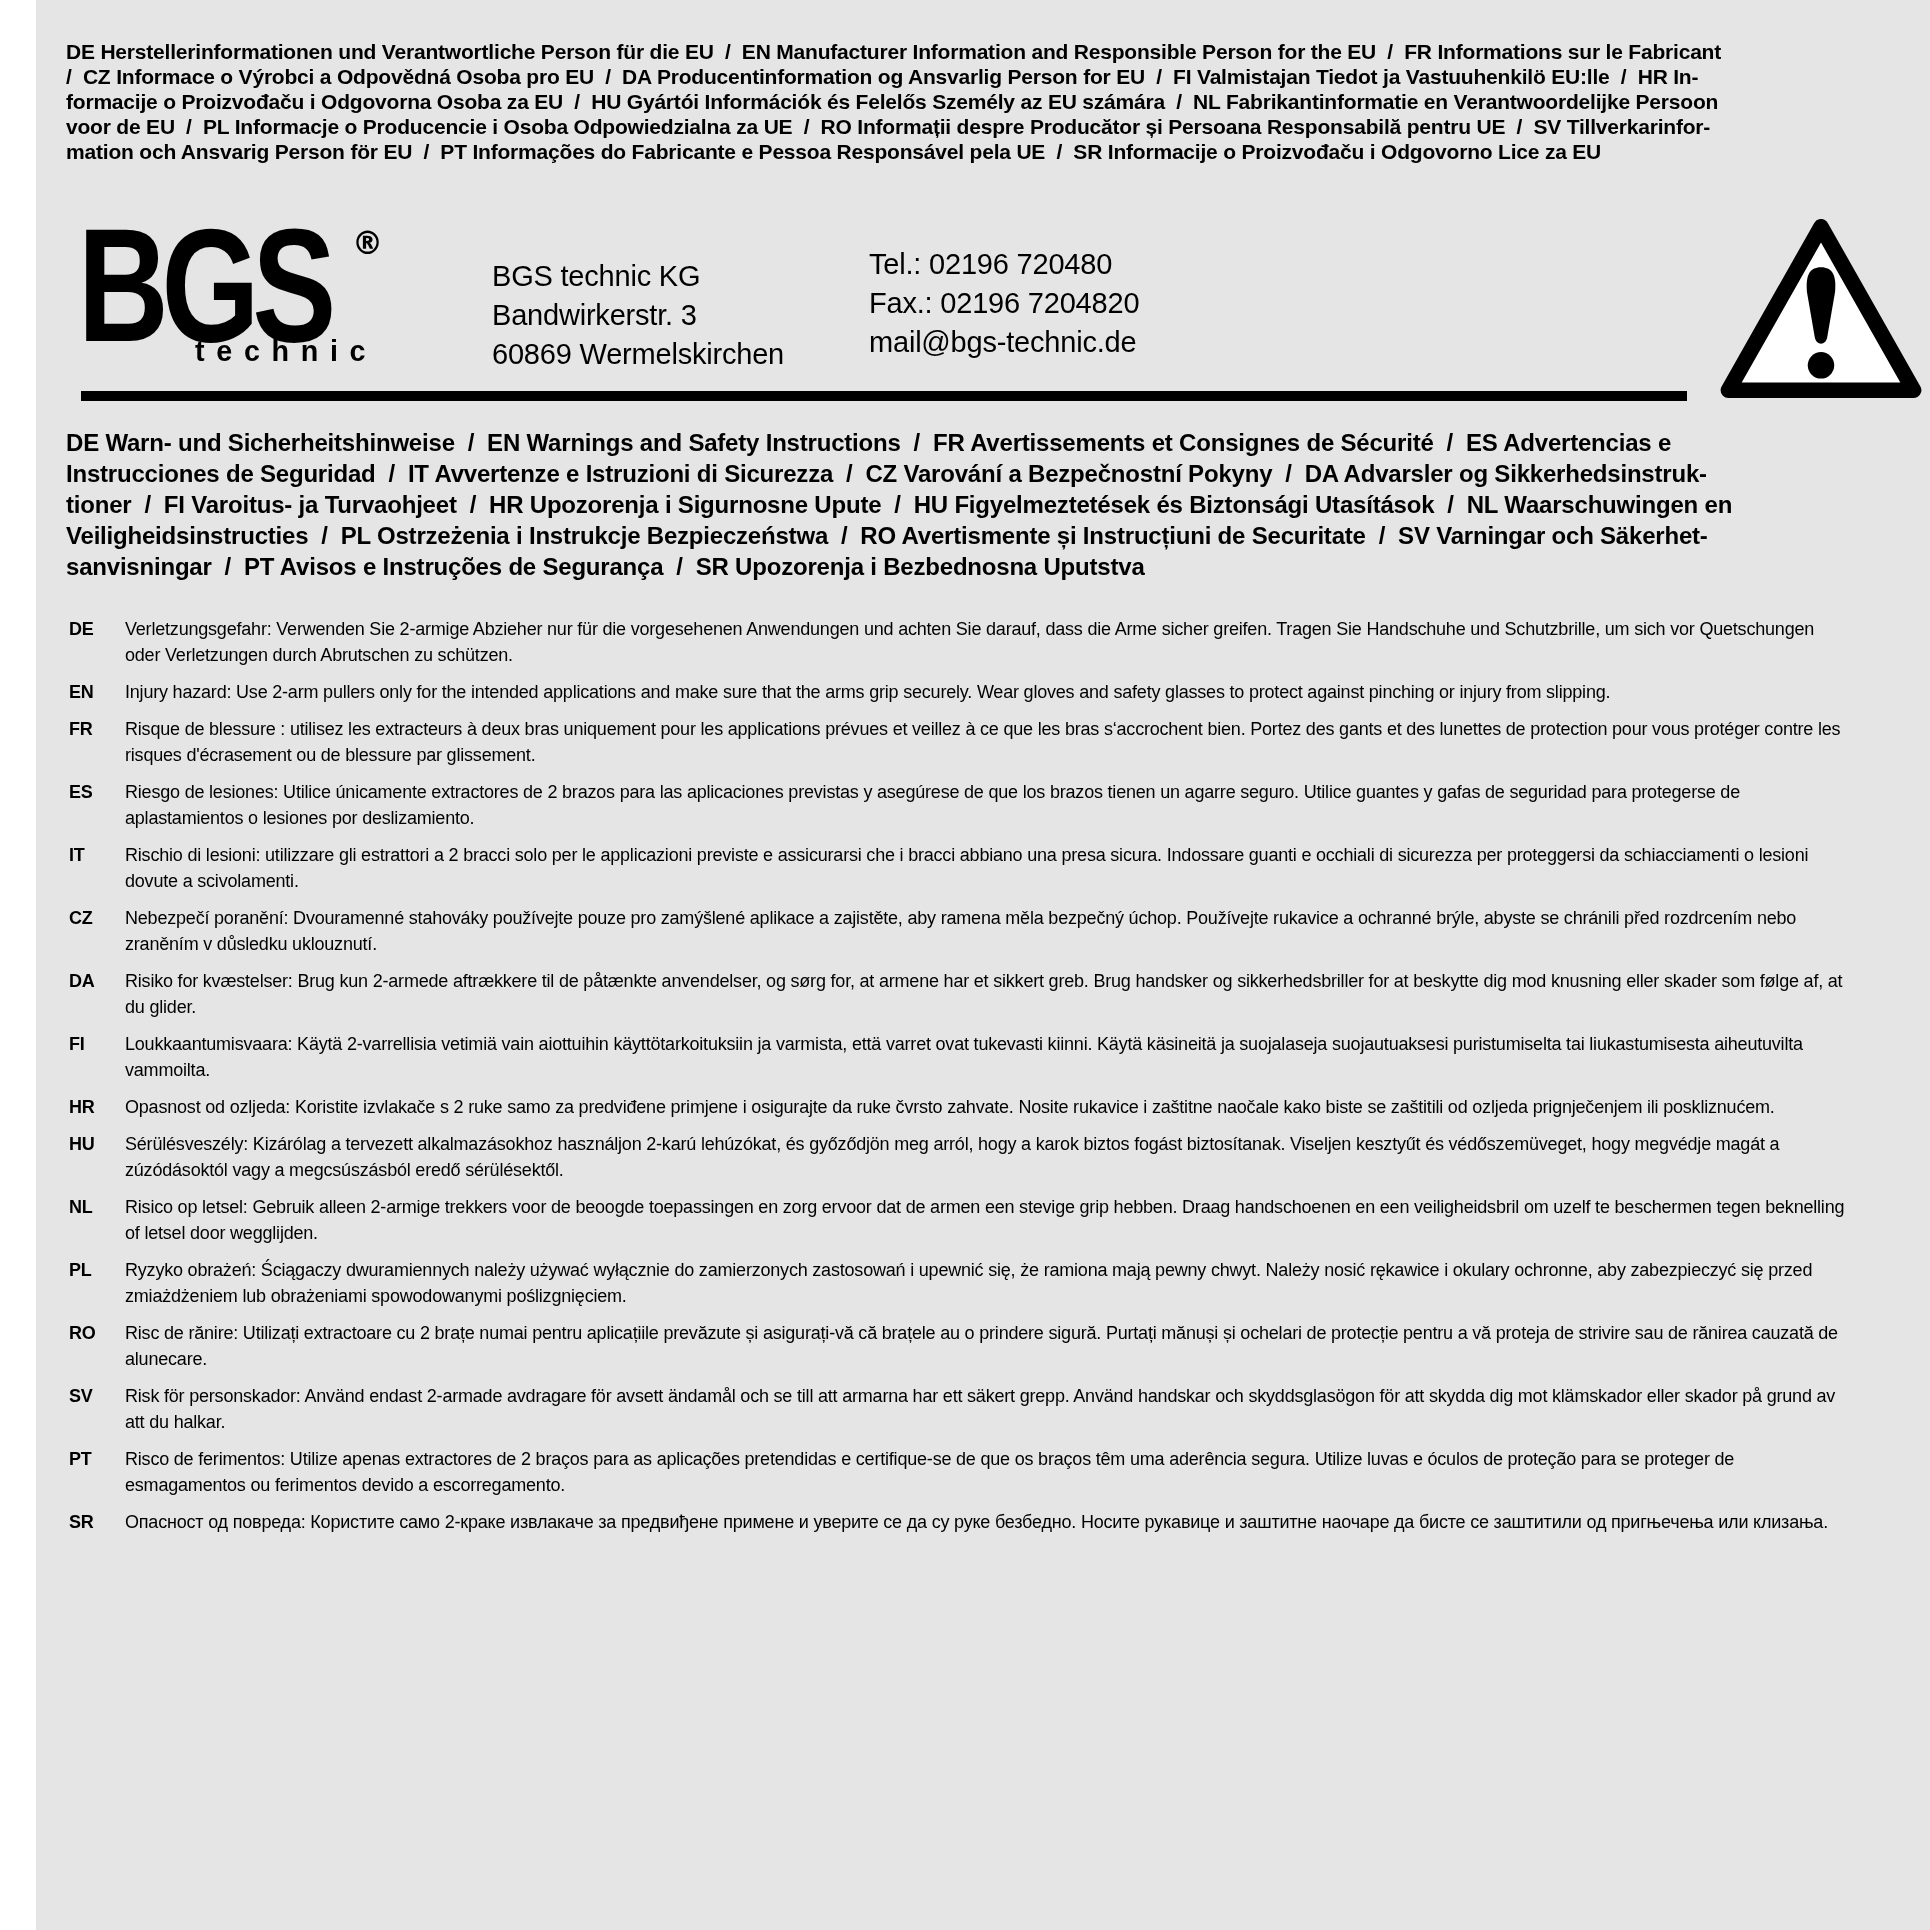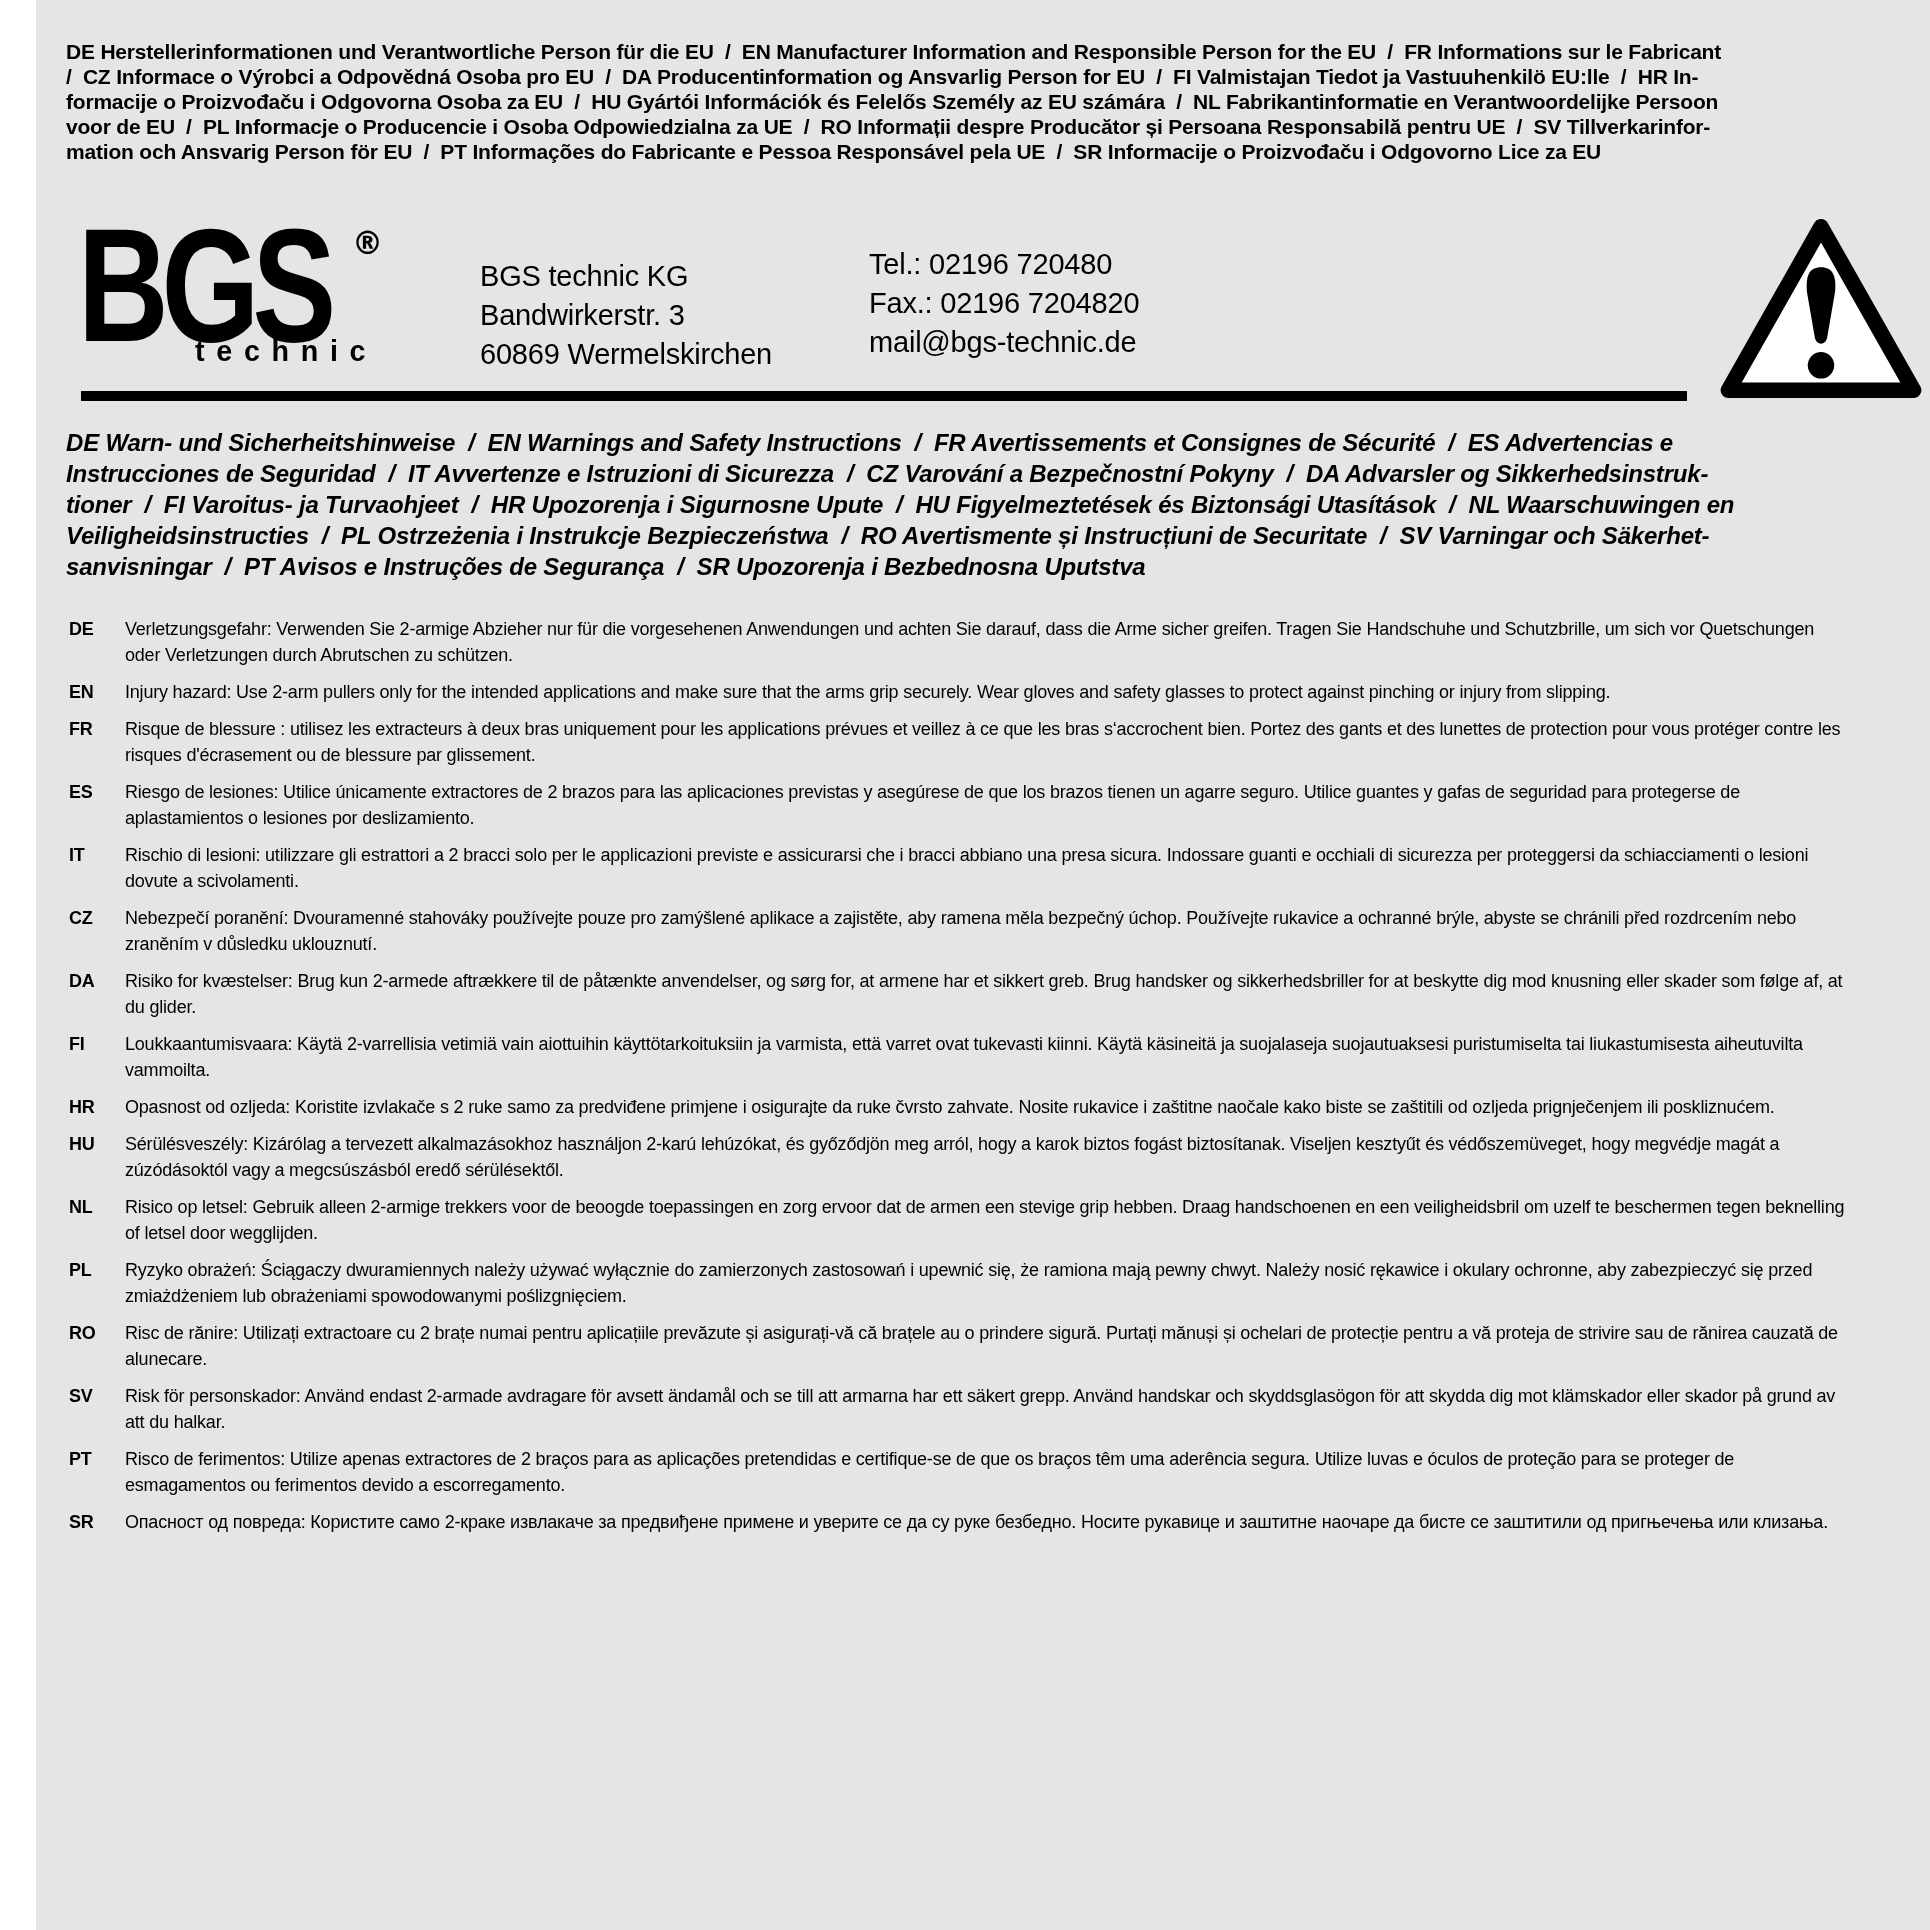--- a/index.html
+++ b/index.html
@@ -8,30 +8,30 @@
 
   
   .top-header{position:absolute;left:30px;top:39px;font-weight:bold;font-size:21px;line-height:25px;letter-spacing:-0.2px;}
   .hline{white-space:pre;}
 
   
   .logo{position:absolute;left:44px;top:223px;width:311px;height:146px;}
   .logo-bgs{font-family:"Liberation Sans","DejaVu Sans",sans-serif;font-weight:bold;font-size:208px;letter-spacing:-12px;fill:#000;}
   .logo-reg{font-family:"DejaVu Sans",sans-serif;font-size:40px;font-weight:bold;fill:#000;}
   .logo-technic{font-family:"Liberation Sans","DejaVu Sans",sans-serif;font-weight:bold;font-size:37px;letter-spacing:15px;fill:#000;}
-  .address-block{position:absolute;left:444px;top:257px;font-size:29px;line-height:39px;letter-spacing:-0.2px;}
+  .address-block{position:absolute;left:456px;top:257px;font-size:29px;line-height:39px;letter-spacing:-0.2px;}
   .contact-block{position:absolute;left:833px;top:245px;font-size:29px;line-height:39px;letter-spacing:-0.2px;}
   .website{position:absolute;left:1200px;top:327px;font-size:37px;font-weight:bold;letter-spacing:-0.4px;}
   .warn-triangle{position:absolute;left:1683px;top:219px;}
 
   
   .rule{position:absolute;left:45px;top:391px;width:1606px;height:10px;background:#000;}
 
   
-  .safety-header{position:absolute;left:30px;top:427px;font-weight:bold;font-size:24px;line-height:31px;letter-spacing:-0.2px;font-style:italic;}
+  .safety-header{position:absolute;left:30px;top:427px;font-weight:bold;font-size:24px;line-height:31px;letter-spacing:-0.2px;}
 
   
   .entries{position:absolute;left:33px;top:616px;width:1790px;font-size:18px;line-height:26px;letter-spacing:-0.2px;}
   .entry{display:flex;margin-bottom:11px;}
   .entry .code{flex:0 0 56px;width:56px;font-weight:bold;}
   .entry .text{max-width:1720px;}
 </style>
 </head>
 <body>
 

